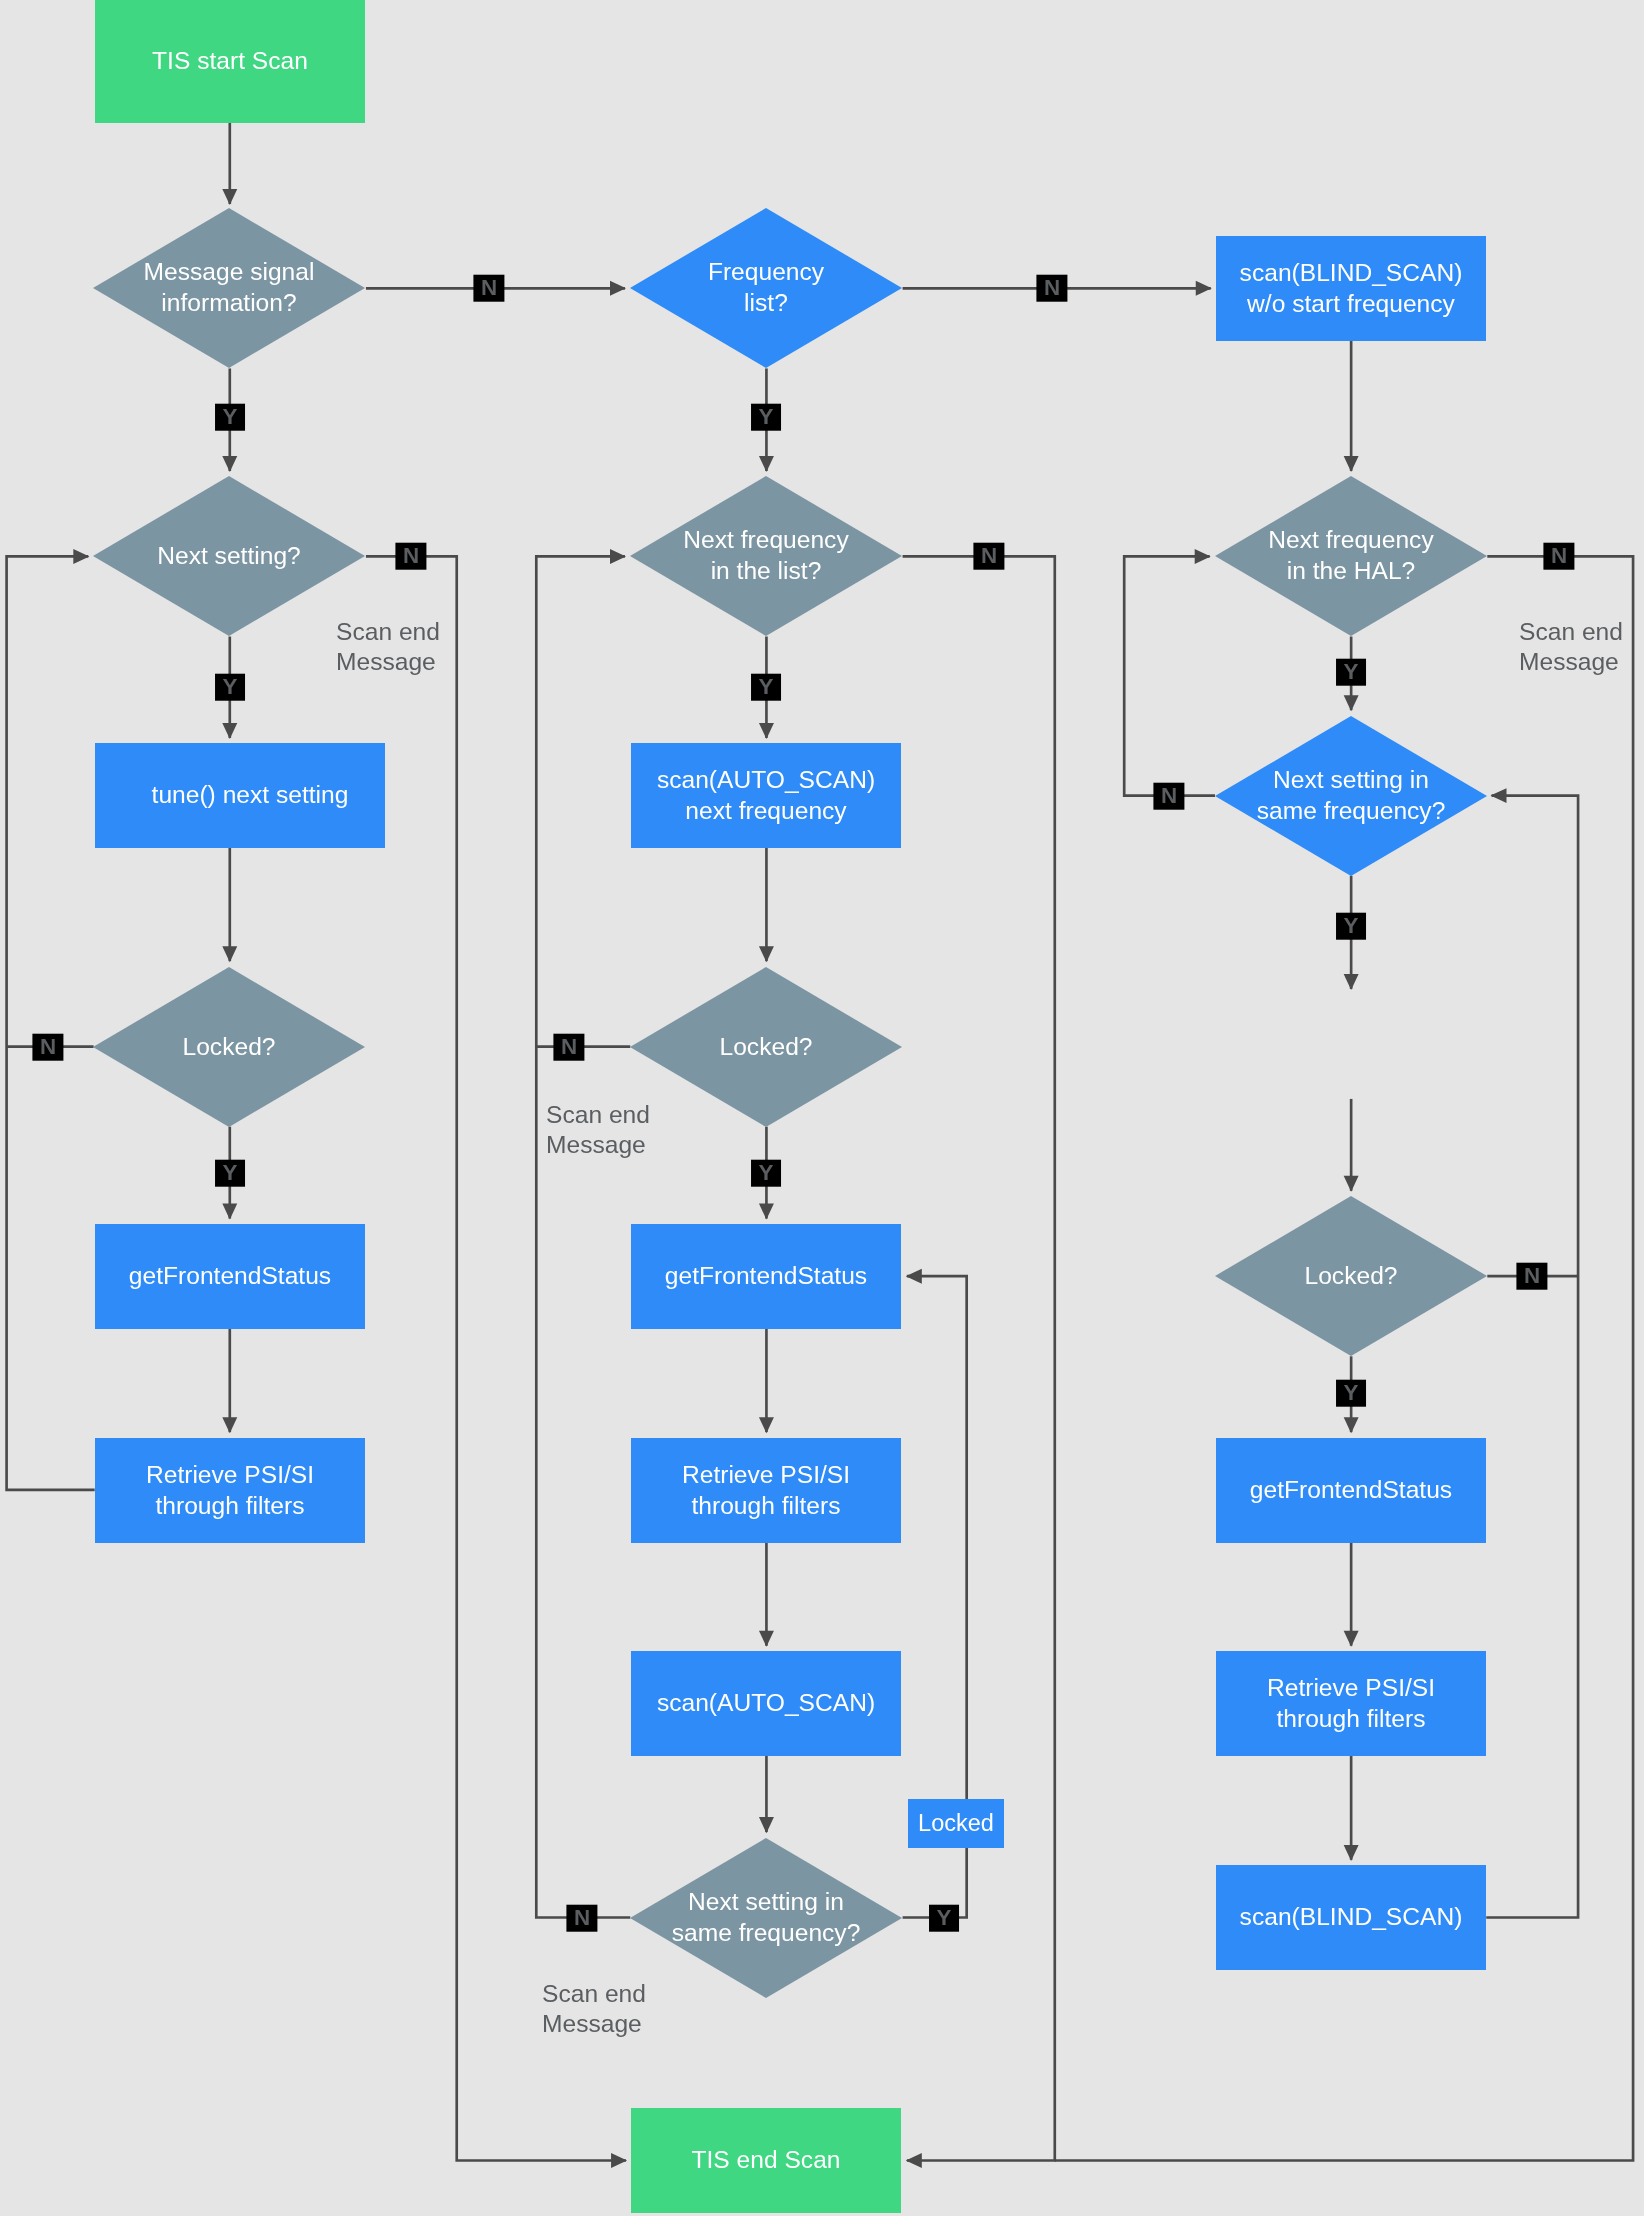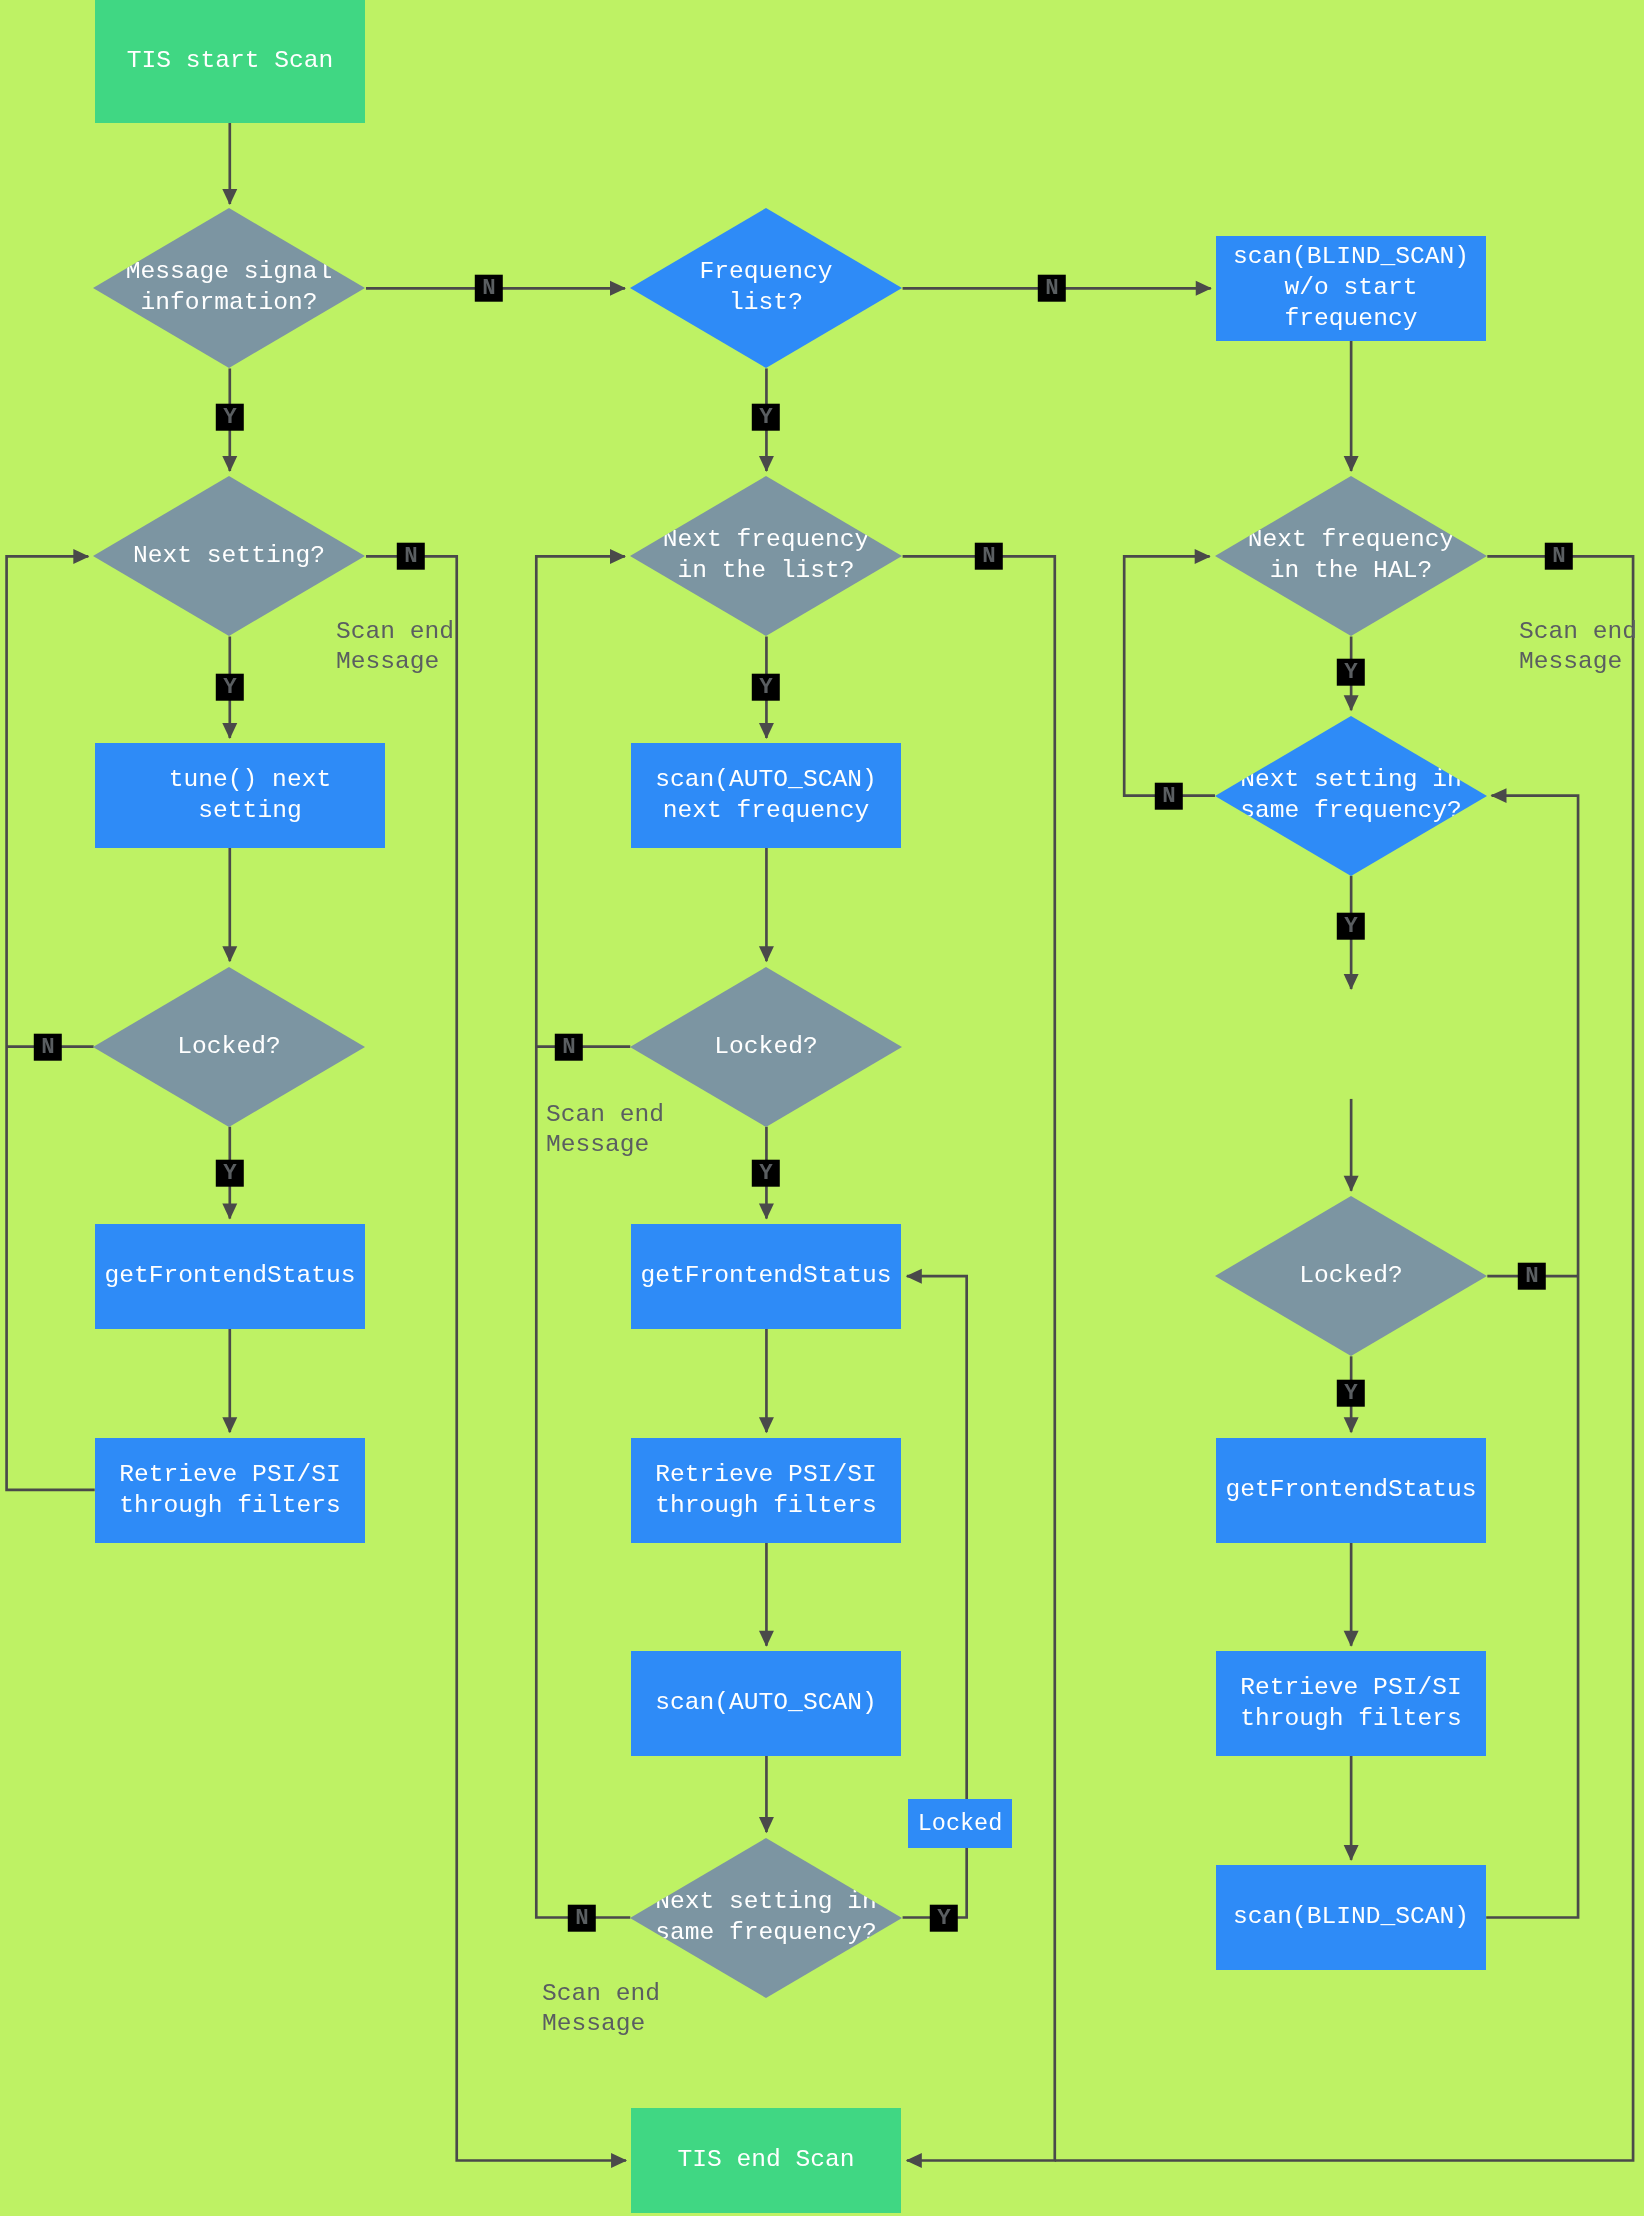--- a/index.html
+++ b/index.html
@@ -4,22 +4,22 @@
 <style>
   html, body {
     margin: 0;
     padding: 0;
     background: #000000;
   }
   #canvas {
     position: relative;
     width: 1645px;
     height: 2216px;
-    background: #bef264;
-    font-family: Liberation Mono, monospace;
+    background: #e5e5e5;
+    font-family: Liberation Sans, sans-serif;
     overflow: hidden;
   }
   #edges {
     position: absolute;
     left: 0;
     top: 0;
   }
   .node {
     position: absolute;
     display: flex;
@@ -200,21 +200,21 @@
     <span>getFrontendStatus</span>
   </div>
   <div class="node box" style="left:1216px; top:1651px;">
     <span>Retrieve PSI/SI
 through filters</span>
   </div>
   <div class="node box" style="left:1216px; top:1865px;">
     <span>scan(BLIND_SCAN)</span>
   </div>
 
-  <div class="badge" style="left:908px; top:1799px; width:104px; height:49px;">
+  <div class="badge" style="left:908px; top:1799px; width:96px; height:49px;">
     <span>Locked</span>
   </div>
 
   <div class="yn" style="left:489px;  top:288px;">N</div>
   <div class="yn" style="left:230px;  top:417px;">Y</div>
   <div class="yn" style="left:411px;  top:556px;">N</div>
   <div class="yn" style="left:230px;  top:687px;">Y</div>
   <div class="yn" style="left:48px;   top:1047px;">N</div>
   <div class="yn" style="left:230px;  top:1173px;">Y</div>
   <div class="yn" style="left:1052px; top:288px;">N</div>

